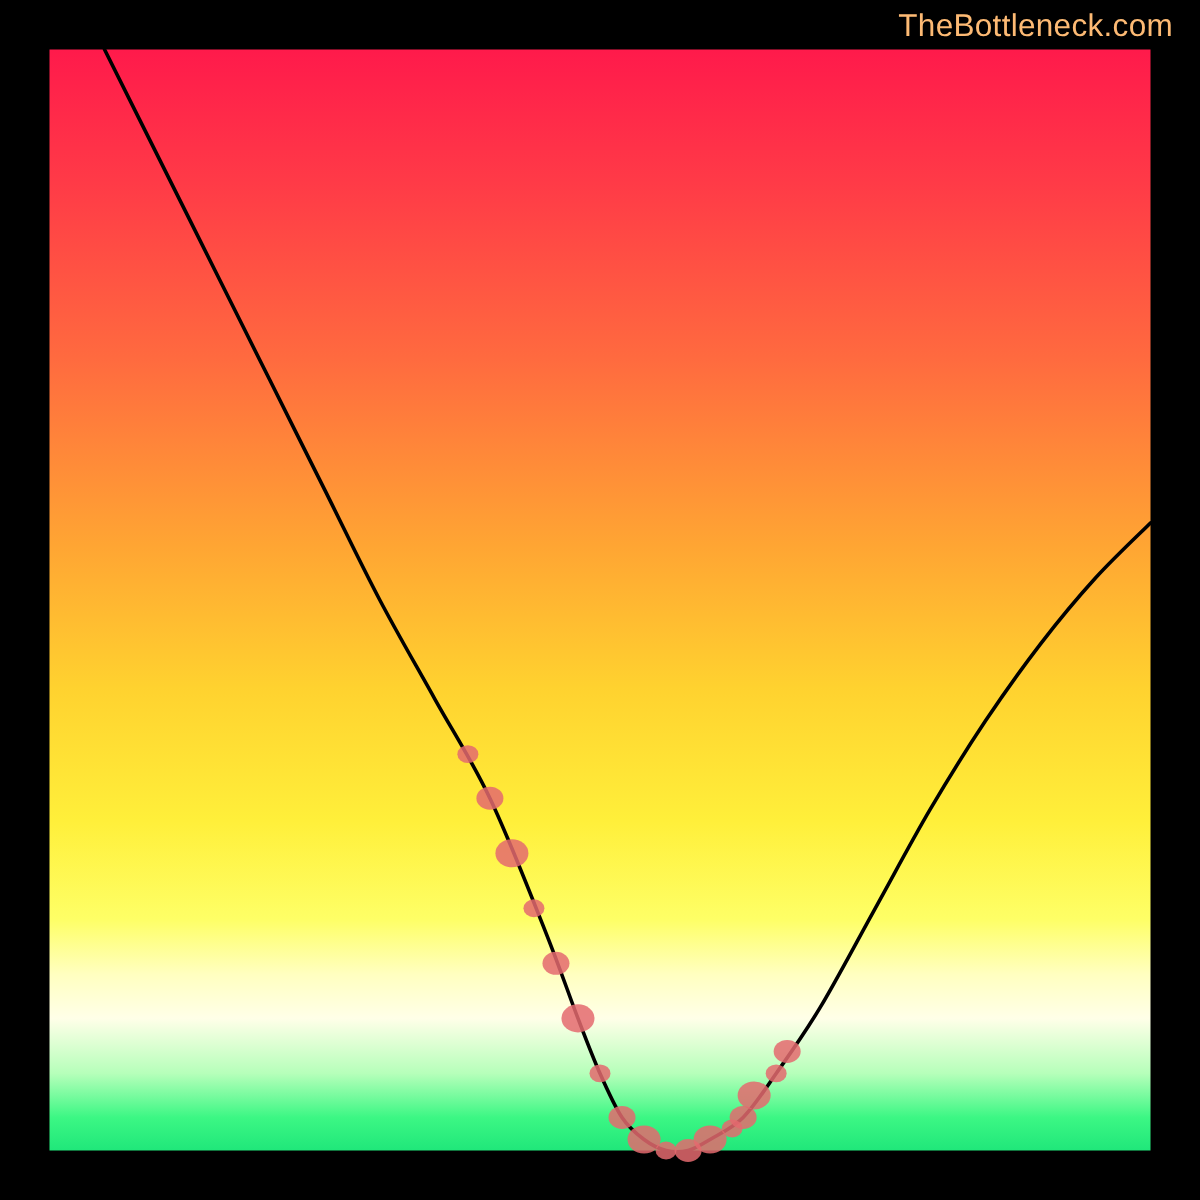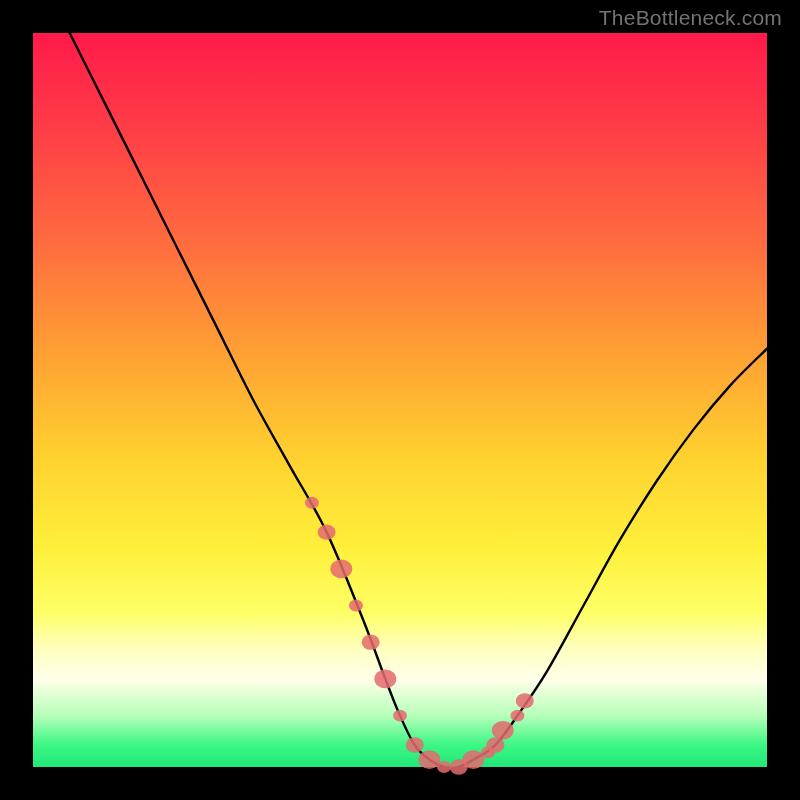--- a/index.html
+++ b/index.html
@@ -37,21 +37,21 @@
       #ffffe8 88%,
       #b6ffba 93%,
       #3cf784 97%,
       #20e77a 100%
     );
   }
   .watermark {
     position: absolute;
     top: 6px;
     right: 18px;
-    color: #737373;
+    color: #fdba74;
     font-size: 21px;
     font-weight: 400;
     letter-spacing: 0.2px;
     z-index: 10;
   }
   svg.curve {
     position: absolute;
     left: 0;
     top: 0;
     width: 734px;

